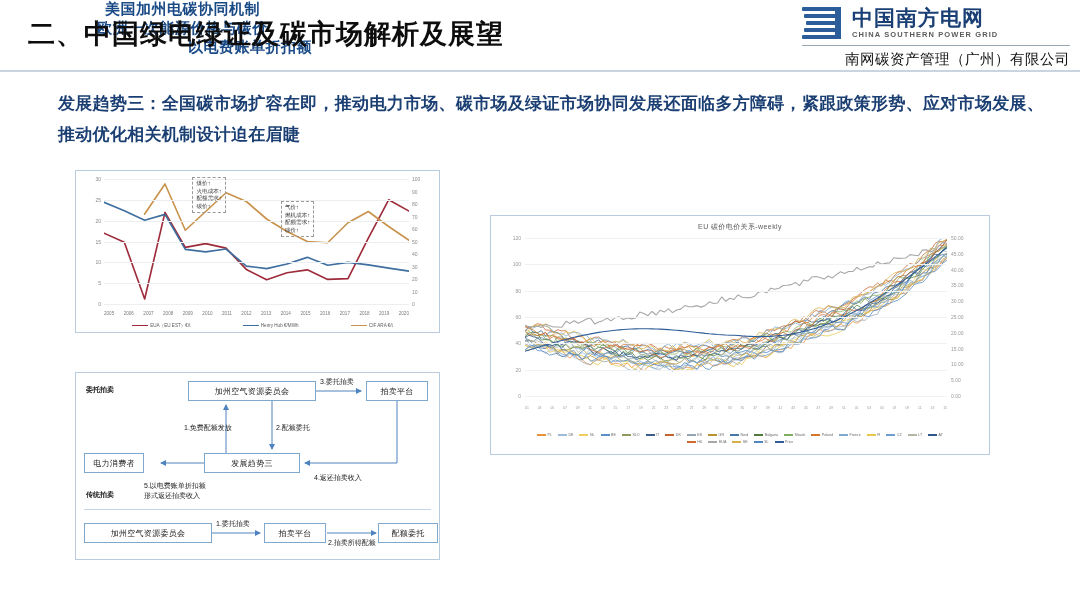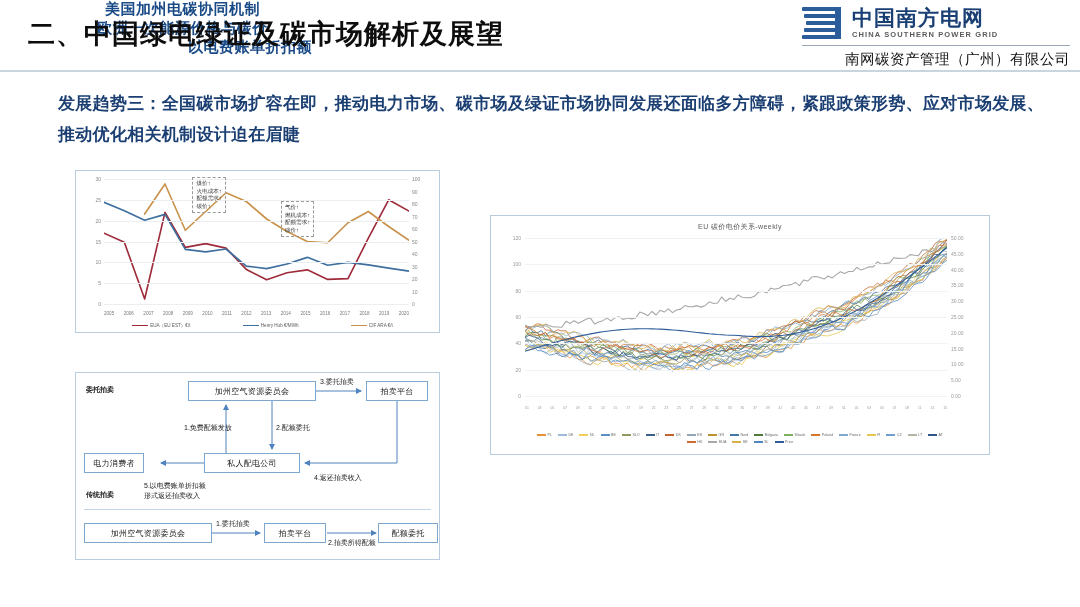--- a/index.html
+++ b/index.html
@@ -252,21 +252,21 @@
 </div>
 <div class="caption" style="left:75px; top:340px; width:365px;">美国加州电碳协同机制</div>
 
 <div class="panel" id="diagram">
 
   <div class="dg-lbl b" style="left:10px; top:12px;">委托拍卖</div>
 
   <div class="dg-box" style="left:112px; top:8px;  width:128px; height:20px;">加州空气资源委员会</div>
   <div class="dg-box" style="left:290px; top:8px;  width:62px;  height:20px;">拍卖平台</div>
   <div class="dg-box" style="left:8px;   top:80px; width:60px;  height:20px;">电力消费者</div>
-  <div class="dg-box" style="left:128px; top:80px; width:96px;  height:20px;">私人配电公司</div>
+  <div class="dg-box" style="left:128px; top:80px; width:96px;  height:20px;">发展趋势三</div>
 
   <svg style="position:absolute; left:0; top:0;" width="365" height="188">
     <defs>
       <marker id="ah" markerWidth="6" markerHeight="6" refX="5" refY="3" orient="auto">
         <path d="M0,0 L6,3 L0,6 z" fill="#4f83bd"></path>
       </marker>
     </defs>
 
     <line x1="240" y1="18" x2="285" y2="18" stroke="#4f83bd" stroke-width="1" marker-end="url(#ah)"></line>
 

